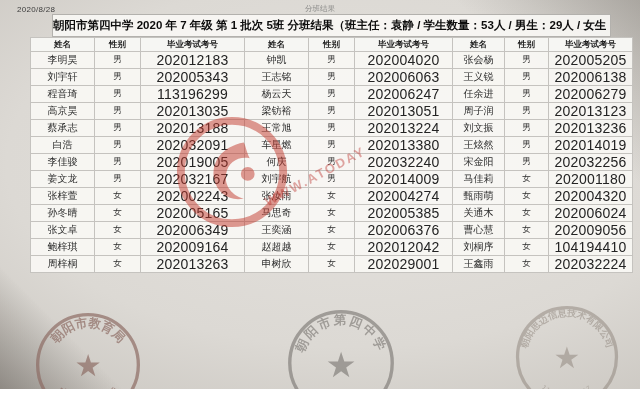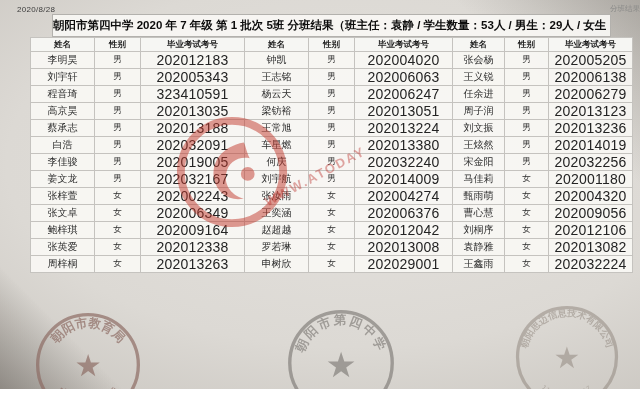--- a/index.html
+++ b/index.html
@@ -3,21 +3,21 @@
 <meta charset="utf-8">
 <style>
   html,body{margin:0;padding:0;}
   body{font-family:"Liberation Sans","DejaVu Sans",sans-serif;}
   .photo{position:relative;width:640px;height:389px;overflow:hidden;
     background:
       linear-gradient(45deg, rgba(70,64,58,.45), rgba(70,64,58,0) 12%),
       linear-gradient(-135deg, rgba(90,85,78,.35), rgba(90,85,78,0) 18%),
       radial-gradient(120% 105% at 55% 42%, #e4e1dd 0%, #dcd9d4 45%, #c6c2bc 78%, #9d9990 100%);}
   .print-date{position:absolute;left:17px;top:5px;font-size:8px;color:#3c3c3c;letter-spacing:.3px;}
-  .print-label{position:absolute;left:0;right:0;top:4px;text-align:right;font-size:7.5px;color:#8a8a88;}
+  .print-label{position:absolute;left:0;right:0;top:4px;text-align:center;font-size:7.5px;color:#8a8a88;}
   .doc{position:absolute;left:30px;top:14px;width:602px;}
   .title-bar{margin:0 21px 0 22px;border:1px solid #b3b1ad;background:rgba(248,247,244,.92);
     font-weight:bold;font-size:11.5px;line-height:21px;height:21px;text-align:center;color:#0c0c0c;white-space:nowrap;overflow:hidden;}
   table.roster{border-collapse:collapse;table-layout:fixed;width:602px;background:rgba(249,248,245,.9);}
   .roster th,.roster td{border:1px solid #c5c3bf;padding:0;height:13.2px;text-align:center;
     white-space:nowrap;overflow:hidden;color:#2d2d2d;}
   .roster th{font-size:8.5px;font-weight:bold;color:#1f1f1f;background:rgba(246,245,242,.95);margin-left:17px;}
   .roster td.col-name{font-size:10px;}
   .roster td.col-gender{font-size:8.5px;}
   .roster td.col-number{font-size:14px;letter-spacing:.2px;color:#232323;}
@@ -87,21 +87,21 @@
             <td class="col-name">王志铭</td>
             <td class="col-gender">男</td>
             <td class="col-number">202006063</td>
             <td class="col-name">王义锐</td>
             <td class="col-gender">男</td>
             <td class="col-number">202006138</td>
           </tr>
           <tr>
             <td class="col-name">程音琦</td>
             <td class="col-gender">男</td>
-            <td class="col-number">323410591</td>
+            <td class="col-number">113196299</td>
             <td class="col-name">杨云天</td>
             <td class="col-gender">男</td>
             <td class="col-number">202006247</td>
             <td class="col-name">任余进</td>
             <td class="col-gender">男</td>
             <td class="col-number">202006279</td>
           </tr>
           <tr>
             <td class="col-name">高京昊</td>
             <td class="col-gender">男</td>
@@ -162,51 +162,51 @@
             <td class="col-gender">女</td>
             <td class="col-number">202002243</td>
             <td class="col-name">张汝雨</td>
             <td class="col-gender">女</td>
             <td class="col-number">202004274</td>
             <td class="col-name">甄雨萌</td>
             <td class="col-gender">女</td>
             <td class="col-number">202004320</td>
           </tr>
           <tr>
+            <td class="col-name">孙冬晴</td>
+            <td class="col-gender">女</td>
+            <td class="col-number">202005165</td>
+            <td class="col-name">马思奇</td>
+            <td class="col-gender">女</td>
+            <td class="col-number">202005385</td>
+            <td class="col-name">关通木</td>
+            <td class="col-gender">女</td>
+            <td class="col-number">202006024</td>
+          </tr>
+          <tr>
             <td class="col-name">张文卓</td>
             <td class="col-gender">女</td>
             <td class="col-number">202006349</td>
             <td class="col-name">王奕涵</td>
             <td class="col-gender">女</td>
             <td class="col-number">202006376</td>
             <td class="col-name">曹心慧</td>
             <td class="col-gender">女</td>
             <td class="col-number">202009056</td>
           </tr>
           <tr>
             <td class="col-name">鲍梓琪</td>
             <td class="col-gender">女</td>
             <td class="col-number">202009164</td>
             <td class="col-name">赵超越</td>
             <td class="col-gender">女</td>
             <td class="col-number">202012042</td>
             <td class="col-name">刘桐序</td>
             <td class="col-gender">女</td>
-            <td class="col-number">202012106</td>
-          </tr>
-          <tr>
-            <td class="col-name">张英爱</td>
-            <td class="col-gender">女</td>
-            <td class="col-number">202012338</td>
-            <td class="col-name">罗若琳</td>
-            <td class="col-gender">女</td>
-            <td class="col-number">202013008</td>
-            <td class="col-name">袁静雅</td>
-            <td class="col-gender">女</td>
-            <td class="col-number">202013082</td>
+            <td class="col-number">104194410</td>
           </tr>
           <tr>
             <td class="col-name">周梓桐</td>
             <td class="col-gender">女</td>
             <td class="col-number">202013263</td>
             <td class="col-name">申树欣</td>
             <td class="col-gender">女</td>
             <td class="col-number">202029001</td>
             <td class="col-name">王鑫雨</td>
             <td class="col-gender">女</td>

